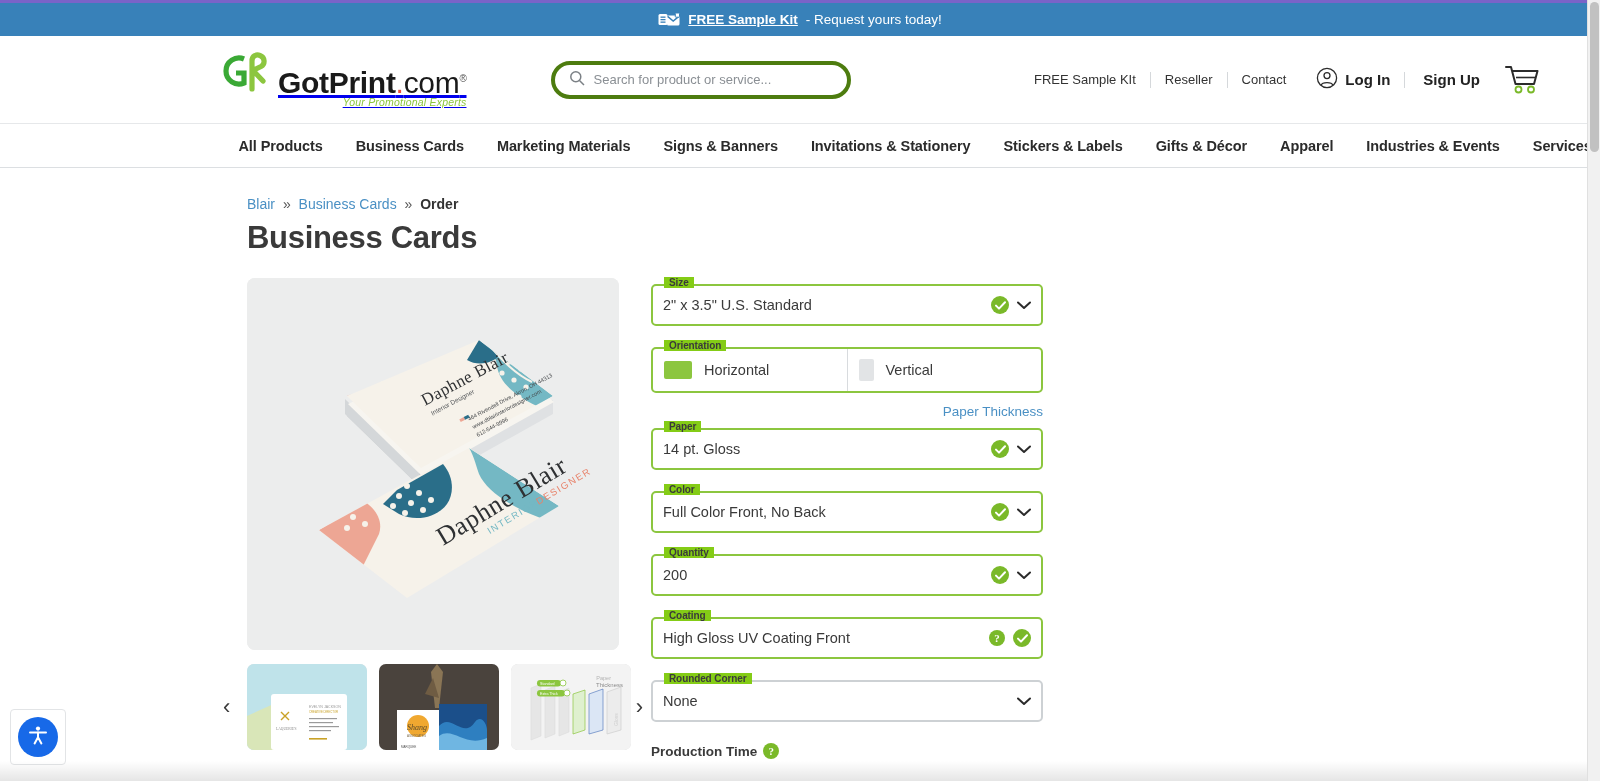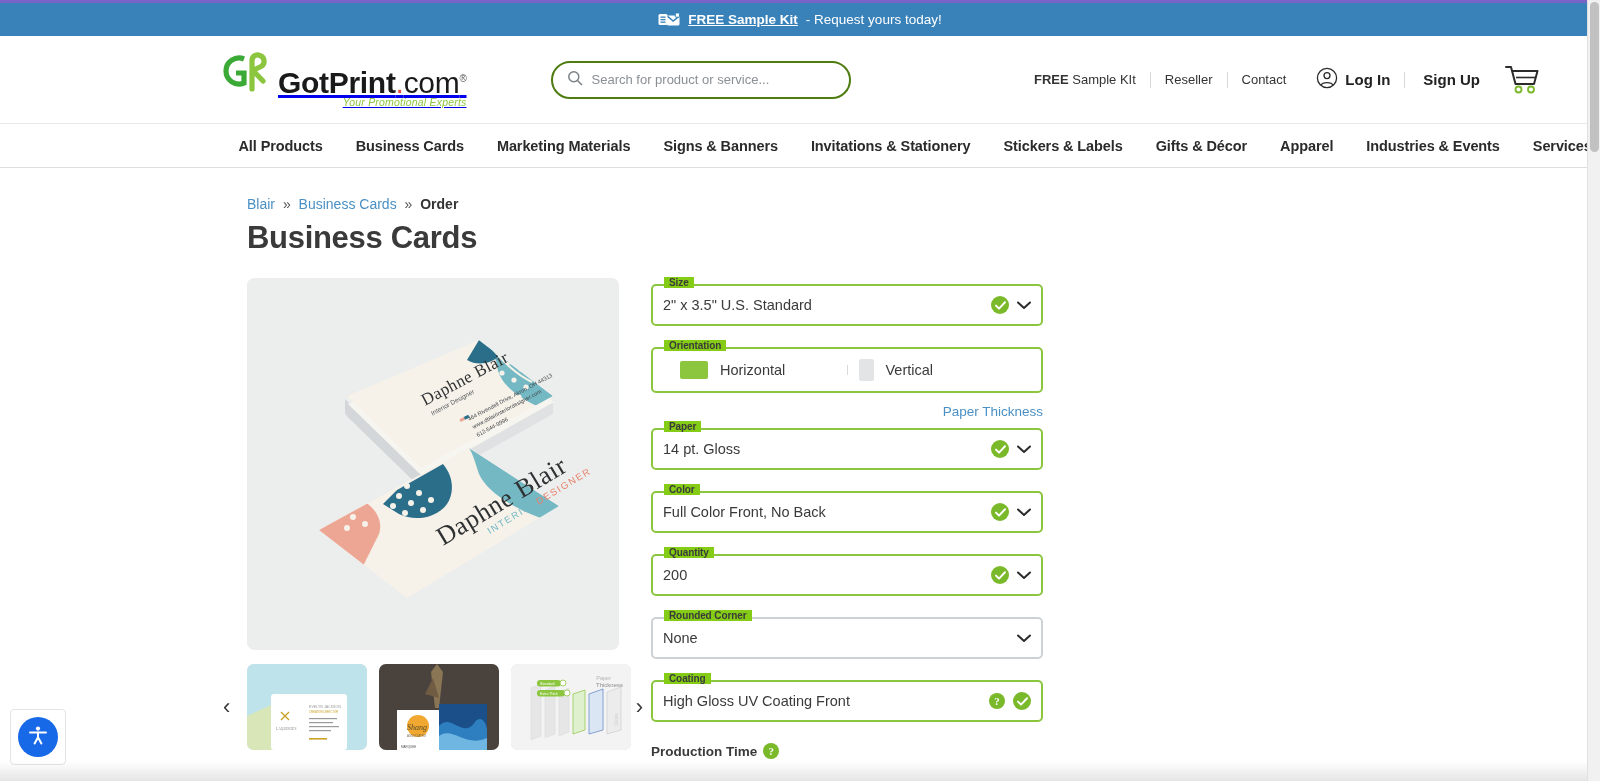--- a/index.html
+++ b/index.html
@@ -43,36 +43,36 @@
   .logo-text .dotcom { font-weight: normal; }
   .logo-text .dot { color: #e84c3d; }
   .logo-reg { font-size: 10px; vertical-align: super; color: #555; font-weight: normal;}
   .logo-tag {
     font-size: 10.5px; color: #8cc63f; font-style: italic;
     text-align: right; margin-top: 1px; letter-spacing: .2px;
   }
 
   .search-wrap { margin-left: 84px; }
   .search-box {
-    width: 300px; height: 38px; border: 2px solid #4d7c0f; border-radius: 20px;
+    width: 300px; height: 38px; border: 4px solid #4d7c0f; border-radius: 20px;
     display: flex; align-items: center; padding: 0 14px; background: #fff;
   }
   .search-box .mag { margin-right: 9px; flex: none; }
   .search-box input {
     border: none; outline: none; font-size: 13px; color: #777;
     font-family: "Liberation Sans", sans-serif; width: 100%; background: transparent;
   }
   .search-box input::placeholder { color: #8a8f94; }
 
   .header-right {
     margin-left: auto; display: flex; align-items: center; gap: 0;
     font-size: 13px; color: #333;
   }
   .hr-link { padding: 0 14px; color: #333; text-decoration: none; white-space: nowrap;}
-  .hr-link.bold-first b { font-weight: bold; }
+  .hr-link.bold-first b { font-weight: normal; }
   .hr-sep { width: 1px; height: 16px; background: #d5d8db; }
   .hr-login {
     display: flex; align-items: center; gap: 7px; padding: 0 14px 0 16px;
     font-weight: bold; font-size: 15px; color: #222; text-decoration: none;
   }
   .hr-signup { font-weight: bold; font-size: 15px; color: #222; padding: 0 18px; text-decoration: none;}
   .cart-btn { margin-left: 6px; display: flex; align-items: center; }
 
   
   .nav {
@@ -143,21 +143,21 @@
     display: inline-flex; align-items: center; justify-content: center;
   }
   .help {
     width: 16px; height: 16px; border-radius: 50%; background: #7ab929; color: #fff;
     font-size: 11px; font-weight: bold; display: inline-flex;
     align-items: center; justify-content: center; font-family: "Liberation Serif", serif;
   }
   .caret { color: #2b2b2b; }
 
   
-  .orient { padding: 16px; height: 46px; display: flex; align-items: stretch; }
+  .orient { padding: 0; height: 46px; display: flex; align-items: stretch; }
   .orient-opt {
     flex: 1; display: flex; align-items: center; gap: 12px; padding-left: 11px;
     font-size: 14.5px; color: #3a3a3a; cursor: pointer;
   }
   .orient-opt + .orient-opt { border-left: 1px solid #d8dbde; }
   .sw-h { width: 28px; height: 18px; background: #8cc63f; border-radius: 2px; }
   .sw-v { width: 15px; height: 22px; background: #e2e4e6; border-radius: 2px; }
 
   .thickness-link {
     text-align: right; font-size: 13.5px; color: #4a90c4; text-decoration: none;
@@ -534,40 +534,40 @@
                   </svg>
               </span>
               <span class="caret">
                 <svg width="14" height="9" viewBox="0 0 14 9">
                     <path d="M1 1.5 L7 7 L13 1.5" stroke="#2b2b2b" stroke-width="2" fill="none" stroke-linecap="round" stroke-linejoin="round"></path>
                   </svg>
               </span>
             </span>
           </div>
 
-          <div class="field neutral">
-            <span class="legend">Rounded Corner</span>
-            <span class="value">None</span>
-            <span class="icons">
-              <span class="caret">
-                <svg width="14" height="9" viewBox="0 0 14 9">
-                    <path d="M1 1.5 L7 7 L13 1.5" stroke="#2b2b2b" stroke-width="2" fill="none" stroke-linecap="round" stroke-linejoin="round"></path>
-                  </svg>
-              </span>
-            </span>
-          </div>
-
           <div class="field">
             <span class="legend">Coating</span>
             <span class="value">High Gloss UV Coating Front</span>
             <span class="icons">
               <span class="help">?</span>
               <span class="chk">
                 <svg width="11" height="9" viewBox="0 0 11 9">
                     <path d="M1 4.6 L4 7.6 L10 1.3" stroke="#fff" stroke-width="2" fill="none" stroke-linecap="round" stroke-linejoin="round"></path>
+                  </svg>
+              </span>
+            </span>
+          </div>
+
+          <div class="field neutral">
+            <span class="legend">Rounded Corner</span>
+            <span class="value">None</span>
+            <span class="icons">
+              <span class="caret">
+                <svg width="14" height="9" viewBox="0 0 14 9">
+                    <path d="M1 1.5 L7 7 L13 1.5" stroke="#2b2b2b" stroke-width="2" fill="none" stroke-linecap="round" stroke-linejoin="round"></path>
                   </svg>
               </span>
             </span>
           </div>
 
           <div class="prod-time-label">
             <span>Production Time</span>
             <span class="help">?</span>
           </div>
 

